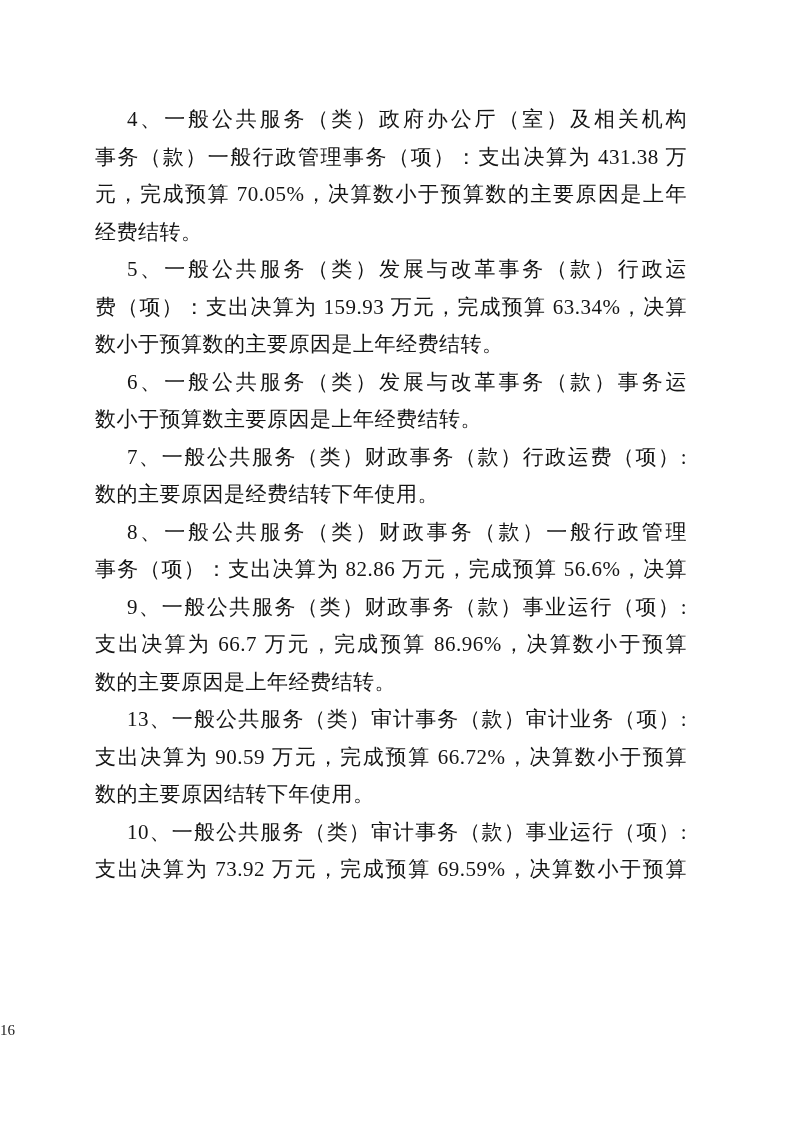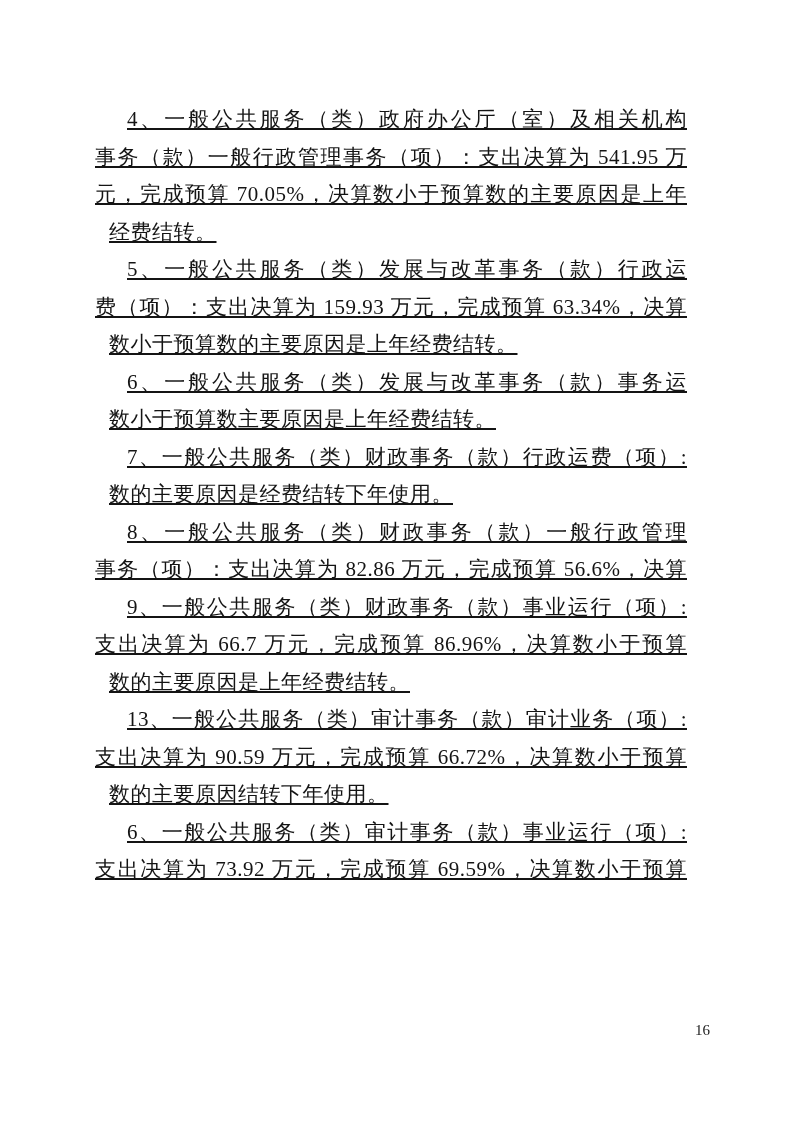--- a/index.html
+++ b/index.html
@@ -34,50 +34,48 @@
   }
   .line {
     font-size: 21px;
     line-height: 37.5px;
     letter-spacing: 0.5px;
     text-align: justify;
     text-align-last: justify;
     white-space: nowrap;
     height: 37.5px;
     overflow: visible;
-    text-decoration: underline;
   }
   .line.first {
     text-indent: 32px;
   }
   .line.lastline {
     text-align-last: left;
-    margin-left: 14px;
   }
   .page-number {
     position: absolute;
     left: 0;
     top: 1020px;
     width: 710px;
-    text-align: right;
+    text-align: left;
     font-size: 15px;
     line-height: 20px;
     color: #222222;
   }
 </style>
 </head>
 <body>
 
 <div class="page">
 
   <div class="body-text">
 
     <div class="para">
       <div class="line first">4、一般公共服务（类）政府办公厅（室）及相关机构</div>
-      <div class="line">事务（款）一般行政管理事务（项）：支出决算为 541.95 万</div>
+      <div class="line">事务（款）一般行政管理事务（项）：支出决算为 431.38 万</div>
       <div class="line">元，完成预算 70.05%，决算数小于预算数的主要原因是上年</div>
       <div class="line lastline">经费结转。</div>
     </div>
 
     <div class="para">
       <div class="line first">5、一般公共服务（类）发展与改革事务（款）行政运</div>
       <div class="line">费（项）：支出决算为 159.93 万元，完成预算 63.34%，决算</div>
       <div class="line lastline">数小于预算数的主要原因是上年经费结转。</div>
     </div>
 
@@ -102,21 +100,21 @@
       <div class="line lastline">数的主要原因是上年经费结转。</div>
     </div>
 
     <div class="para">
       <div class="line first">13、一般公共服务（类）审计事务（款）审计业务（项）:</div>
       <div class="line">支出决算为 90.59 万元，完成预算 66.72%，决算数小于预算</div>
       <div class="line lastline">数的主要原因结转下年使用。</div>
     </div>
 
     <div class="para">
-      <div class="line first">6、一般公共服务（类）审计事务（款）事业运行（项）:</div>
+      <div class="line first">10、一般公共服务（类）审计事务（款）事业运行（项）:</div>
       <div class="line">支出决算为 73.92 万元，完成预算 69.59%，决算数小于预算</div>
     </div>
 
   </div>
 
   <div class="page-number">16</div>
 
 </div>
 
 </body></html>

